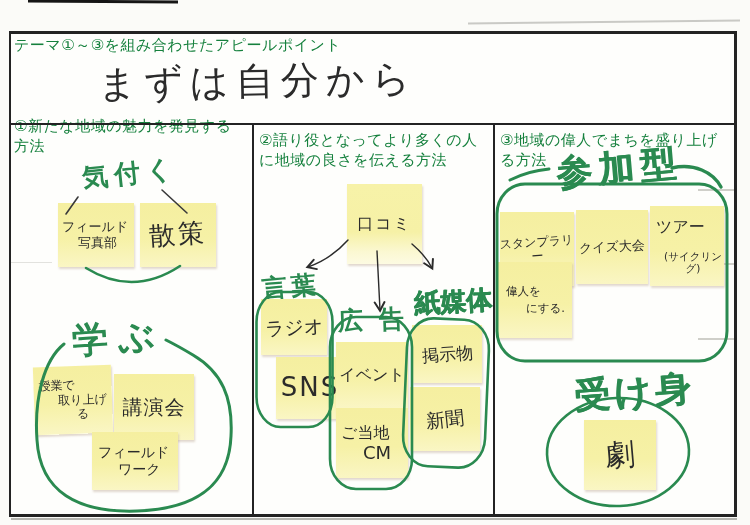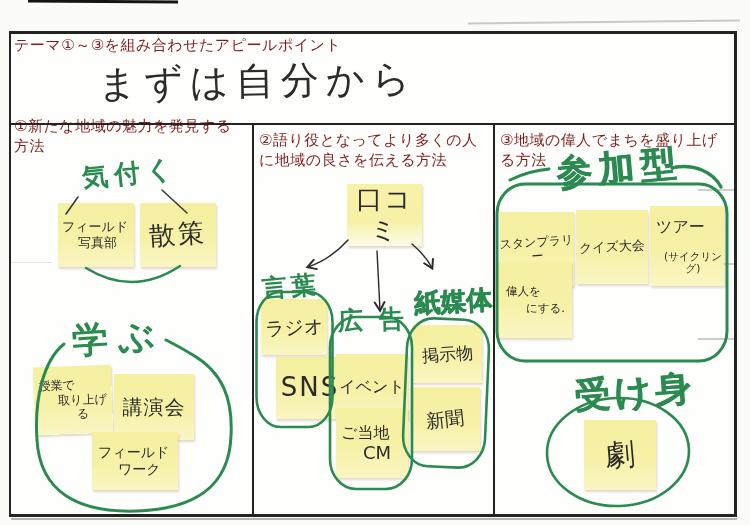--- a/index.html
+++ b/index.html
@@ -7,21 +7,21 @@
     position:relative;width:750px;height:525px;overflow:hidden;
     background:#fbfbf8;
     font-family:"DejaVu Sans","Liberation Sans",sans-serif;
     color:#222;
   }
   .abs{position:absolute;}
   .border{position:absolute;background:#232323;}
   .faintline{position:absolute;background:#cfcfc9;}
   .ptitle{
     position:absolute;font-family:"Liberation Sans","DejaVu Sans",sans-serif;
-    font-size:15px;line-height:1.35;color:#7f1d1d;letter-spacing:0.5px;font-weight:500;
+    font-size:15px;line-height:1.35;color:#15803d;letter-spacing:0.5px;font-weight:500;
   }
   .note{
     position:absolute;display:flex;flex-direction:column;align-items:center;justify-content:center;
     background:linear-gradient(180deg,#f5efa0 0%,#f6f1a6 55%,#faf6c4 100%);
     box-shadow:1px 2px 2px rgba(190,170,150,0.45);
     color:#2b2b2b;line-height:1.2;text-align:center;
   }
   .note span{display:block;}
   .gtext{
     position:absolute;color:#2a8a50;font-weight:600;white-space:nowrap;
@@ -71,35 +71,35 @@
     </div>
     <div class="note hand" style="left:92px;top:432px;width:86px;height:58px;font-size:14px;align-items:flex-start;padding-left:6px;box-sizing:border-box;">
       <span>フィールド</span>
       <span style="margin-left:20px;">ワーク</span>
     </div>
   </div>
 
   <div>
     <div class="ptitle" style="left:259px;top:130px;width:230px;">②語り役となってより多くの人に地域の良さを伝える方法</div>
 
-    <div class="note hand" style="left:347px;top:184px;width:75px;height:62px;font-size:26px;letter-spacing:2px;
+    <div class="note hand" style="left:347px;top:184px;width:75px;height:80px;font-size:16px;letter-spacing:2px;
                 background:linear-gradient(180deg,#f7f2a8 0%,#f6f1a6 60%,#fbf8d2 85%,#fdfbe2 100%);">
       <span>口コミ</span>
     </div>
 
     <div class="gtext hand" style="left:262px;top:270px;font-size:25px;letter-spacing:4px;transform:rotate(-5deg);">言葉</div>
     <div class="note hand" style="left:261px;top:299px;width:66px;height:56px;font-size:19px;">
       <span style="transform:rotate(-3deg);">ラジオ</span>
     </div>
     <div class="note hand" style="left:276px;top:357px;width:68px;height:62px;font-size:26px;letter-spacing:2px;">
       <span>SNS</span>
     </div>
 
     <div class="gtext hand" style="left:338px;top:303px;font-size:25px;letter-spacing:16px;transform:rotate(-2deg);">広告</div>
-    <div class="note hand" style="left:336px;top:342px;width:72px;height:66px;font-size:16px;margin-top:12px;">
+    <div class="note hand" style="left:336px;top:342px;width:72px;height:66px;font-size:16px;">
       <span>イベント</span>
     </div>
     <div class="note hand" style="left:336px;top:408px;width:72px;height:70px;font-size:16px;align-items:flex-start;padding-left:5px;box-sizing:border-box;">
       <span>ご当地</span>
       <span style="margin-left:22px;font-size:18px;">CM</span>
     </div>
 
     <div class="gtext hand" style="left:414px;top:284px;font-size:26px;font-weight:700;transform:rotate(-3deg);
                 text-shadow:0.7px 0 0 #2a8a50,0 0.7px 0 #2a8a50;">紙媒体</div>
     <div class="note hand" style="left:412px;top:325px;width:70px;height:58px;font-size:17px;">

